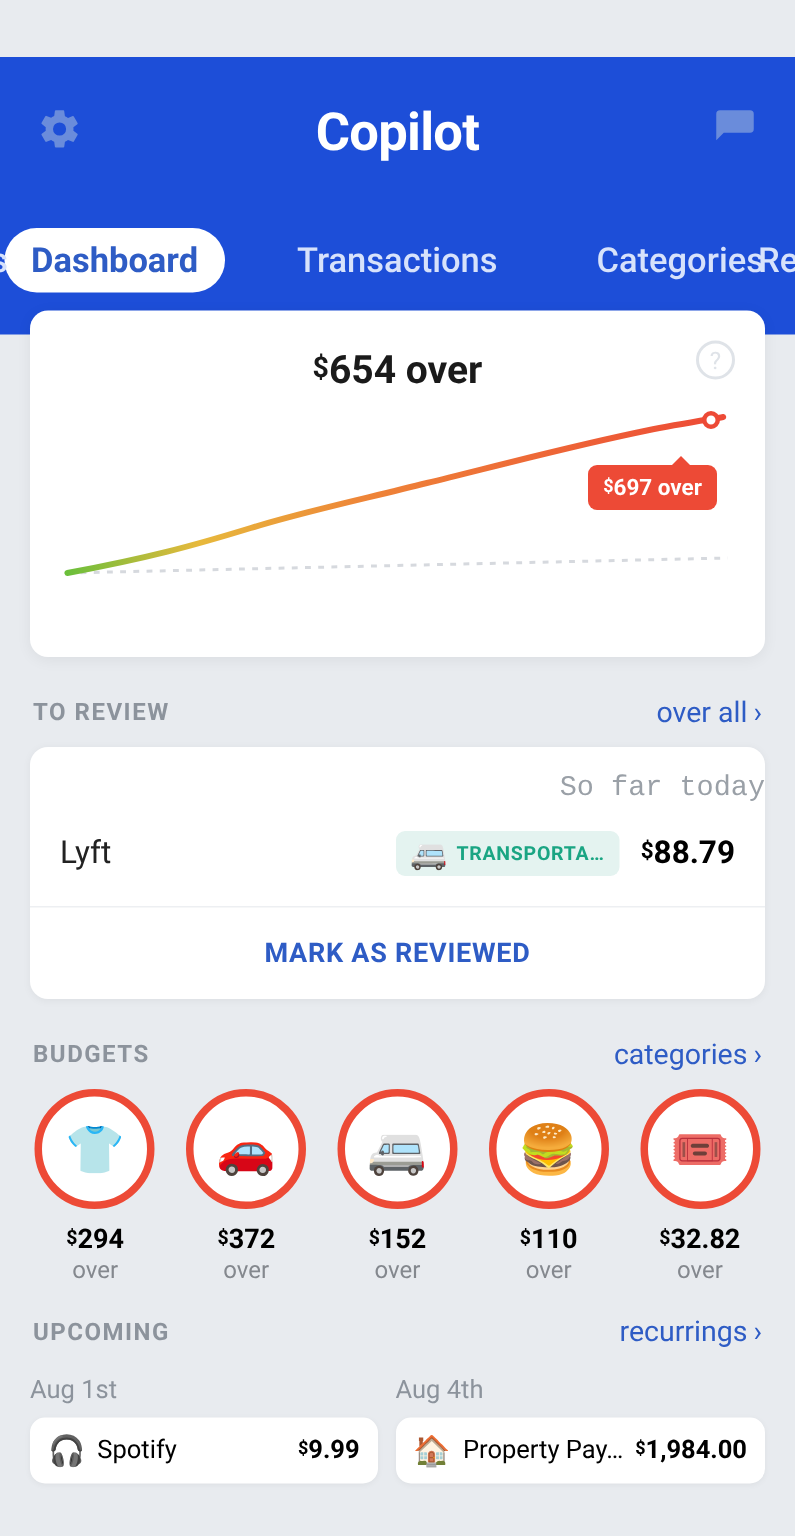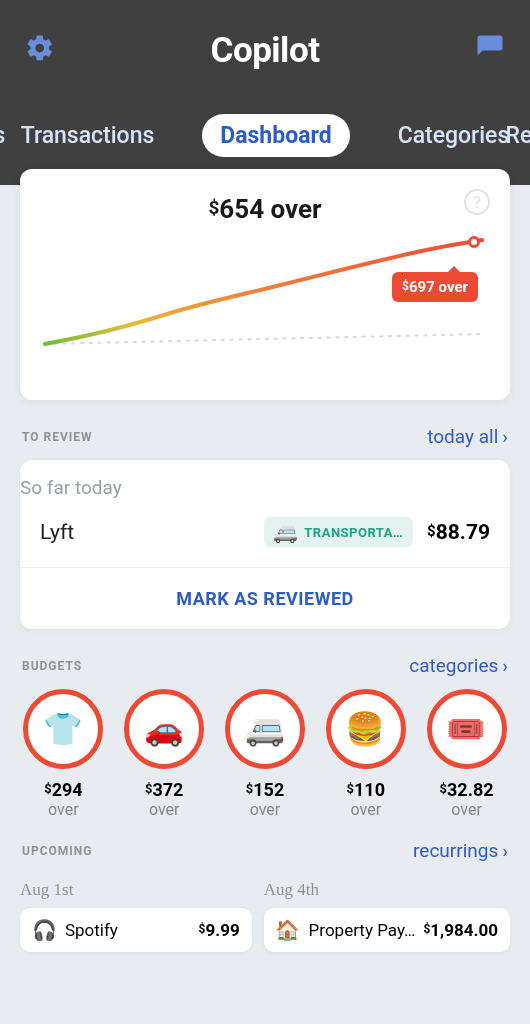--- a/index.html
+++ b/index.html
@@ -5,24 +5,25 @@
   * { box-sizing: border-box; margin: 0; padding: 0; }
   body {
     width: 530px;
     height: 1024px;
     font-family: -apple-system, BlinkMacSystemFont, "Segoe UI", Roboto, sans-serif;
     background: #e8ebef;
     overflow: hidden;
     position: relative;
   }
   .header {
-    background: #404040;
+    background: #1d4ed8;
     height: 185px;
     padding-top: 25px;
     position: relative;
+    margin-top: 38px;
   }
   .header-top {
     display: flex;
     align-items: center;
     justify-content: space-between;
     padding: 0 25px;
     height: 50px;
   }
   .gear-icon svg, .chat-icon svg { fill: #6a8cdb; }
   .app-title {
@@ -129,34 +130,35 @@
     position:absolute;
     right:10px;top:2px;
     width:12px;height:12px;border-radius:50%;
     background:#fff;border:3px solid #ed4a36;
   }
   .section-header{
     display:flex;justify-content:space-between;align-items:center;
     padding: 25px 22px 12px 22px;
   }
   .section-title{
-    color:#8c939c;font-size:12px;font-weight:700;letter-spacing:1px;
+    color:#8c939c;font-size:16px;font-weight:700;letter-spacing:1px;
   }
   .section-link{
     color:#2e5cc5;font-size:19px;
   }
   .section-link .chevron{margin-left:4px;}
   .review-card{
     background:#fff;border-radius:12px;margin:0 20px;
     box-shadow: 0 1px 6px rgba(0,0,0,0.05);
     overflow:hidden;
   }
   .review-today{
-    text-align:left;color:#9aa0a7;font-size:19px;
+    text-align:right;color:#9aa0a7;font-size:19px;
     padding:16px 0 12px 0;
+    font-family:Liberation Mono, monospace;
   }
   .review-row{
     display:flex;align-items:center;justify-content:space-between;
     padding:6px 20px 20px 20px;
     border-bottom:1px solid #edeff2;
   }
   .review-merchant{font-size:21px;color:#222;}
   .review-right{display:flex;align-items:center;gap:14px;}
   .category-pill{
     background:#e4f3f0;color:#1aa583;font-size:13px;font-weight:700;
@@ -181,21 +183,21 @@
     display:flex;align-items:center;justify-content:center;
     font-size:32px;
   }
   .budget-amount{margin-top:10px;font-size:18px;font-weight:700;}
   .budget-amount .dollar{font-size:13px;vertical-align:3px;}
   .budget-label{color:#84888e;font-size:16px;margin-top:0px;}
   .upcoming-row{
     display:flex;gap:12px;padding:0 20px;margin-top:6px;
   }
   .upcoming-col{flex:1;}
-  .upcoming-date{color:#8c939c;font-size:17px;margin-bottom:8px;font-family:Liberation Serif, serif;}
+  .upcoming-date{color:#8c939c;font-size:17px;margin-bottom:8px;}
   .upcoming-card{
     background:#fff;border-radius:10px;padding:12px 12px;
     display:flex;align-items:center;gap:8px;
     box-shadow:0 1px 4px rgba(0,0,0,0.05);
     white-space:nowrap;overflow:hidden;
   }
   .upcoming-name{font-size:17px;flex:0 1 auto;overflow:hidden;text-overflow:ellipsis;}
   .upcoming-amount{font-size:17px;font-weight:700;margin-left:auto;}
   .upcoming-amount .dollar{font-size:12px;vertical-align:3px;}
   .emoji{font-size:20px;line-height:1;}
@@ -212,22 +214,22 @@
     </span>
     <div class="app-title">Copilot</div>
     <span class="chat-icon">
       <svg width="30" height="30" viewBox="0 0 24 24">
           <path d="M20 2H4a2 2 0 0 0-2 2v14l4-4h14a2 2 0 0 0 2-2V4a2 2 0 0 0-2-2z"></path>
         </svg>
     </span>
   </div>
   <div class="tabs">
     <span class="tab partial-left">nts</span>
+    <span class="tab active">Dashboard</span>
     <span class="tab">Transactions</span>
-    <span class="tab active">Dashboard</span>
     <span class="tab">Categories</span>
     <span class="tab partial-right">Recu</span>
   </div>
 </div>
 
 <div class="summary-card">
   <span class="help-icon">?</span>
   <div class="summary-over">
     <span class="dollar">$</span><span>654</span><span> over</span>
   </div>
@@ -246,21 +248,21 @@
     </svg>
     <div class="chart-dot"></div>
     <div class="chart-badge">
       <span class="dollar">$</span><span>697</span><span> over</span>
     </div>
   </div>
 </div>
 
 <div class="section-header">
   <span class="section-title">TO REVIEW</span>
-  <span class="section-link"><span>today all</span><span class="chevron">›</span></span>
+  <span class="section-link"><span>over all</span><span class="chevron">›</span></span>
 </div>
 <div class="review-card">
   <div class="review-today">So far today</div>
   <div class="review-row">
     <span class="review-merchant">Lyft</span>
     <div class="review-right">
       <span class="category-pill">
         <span class="emoji">🚐</span>
         <span>TRANSPORTA…</span>
       </span>

